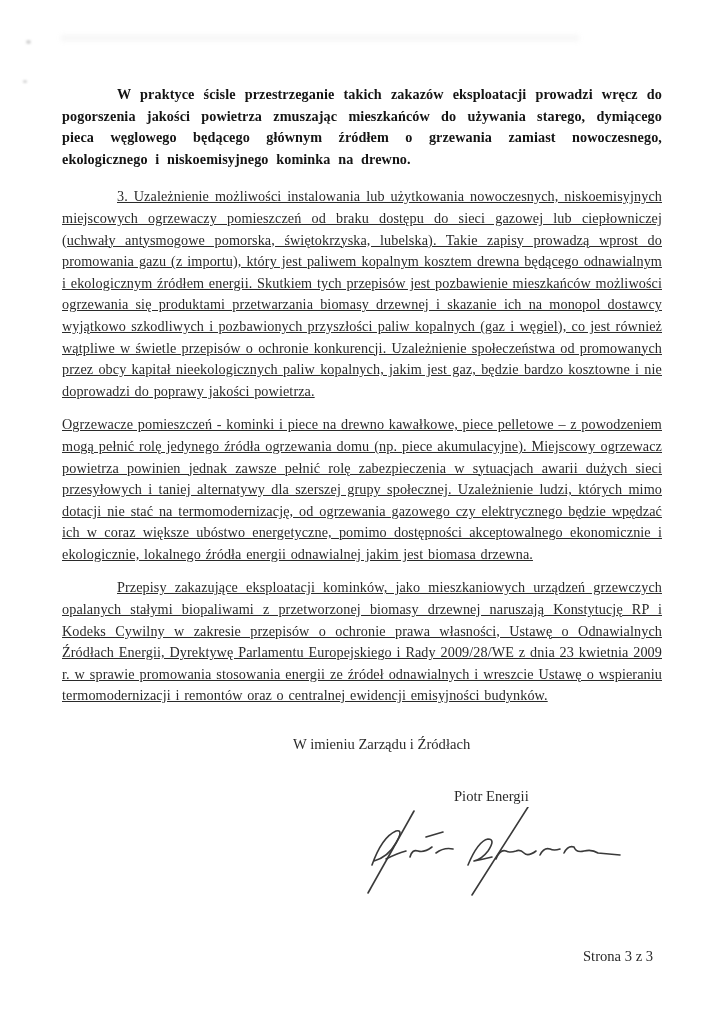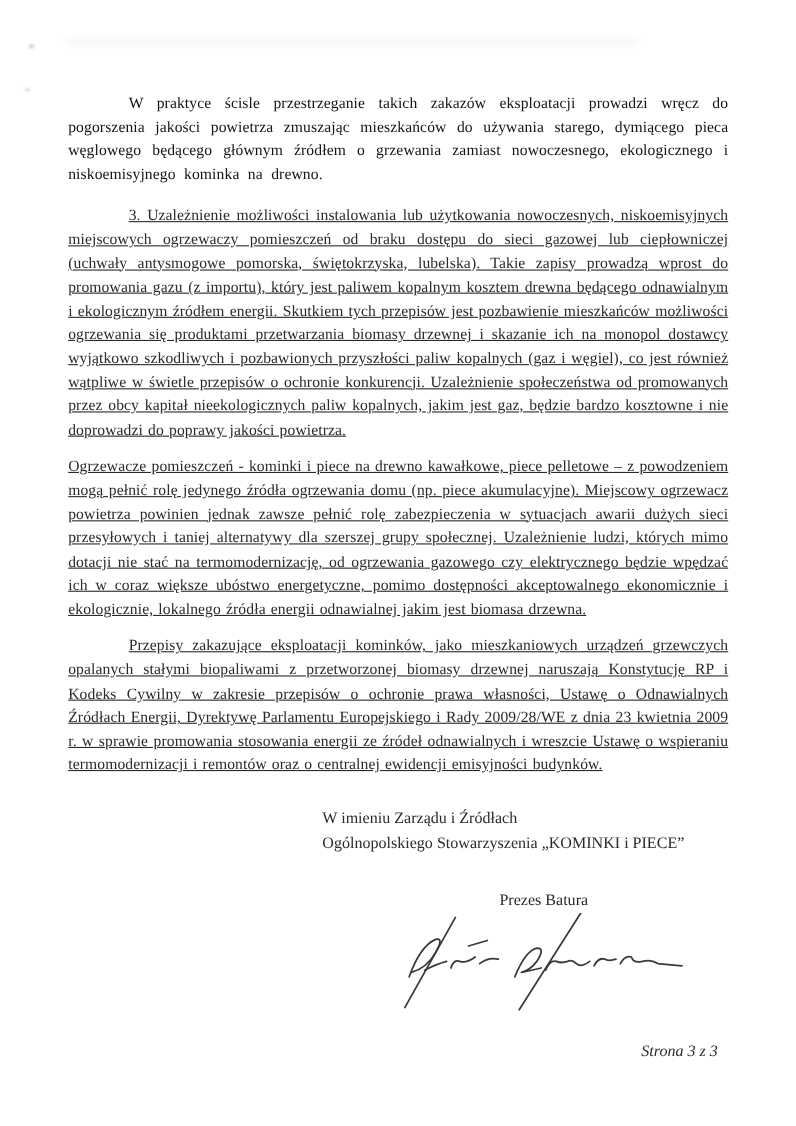--- a/index.html
+++ b/index.html
@@ -21,21 +21,21 @@
   .para{
     font-size:14.2px;
     line-height:21.6px;
     text-align:justify;
     margin:0 0 10px 0;
     letter-spacing:0.1px;
     word-spacing:1px;
   }
   .para.indent{text-indent:55px;}
   .para.bold{
-    font-weight:normal;
+    font-weight:bold;
     color:#141414;
     word-spacing:4px;
     margin-bottom:16px;
   }
   .para.gap-before{margin-top:12px;text-decoration:underline;}
   .closing{
     margin-top:26px;
     margin-left:231px;
     font-size:14.6px;
     line-height:23px;
@@ -54,21 +54,20 @@
     margin-top:4px;
     margin-left:405px;
     font-size:14.6px;
   }
   .footer{
     position:absolute;
     left:583px;
     top:948px;
     font-size:14.6px;
     color:#2a2a2a;
-    font-style:italic;
   }
   .artifact{
     position:absolute;
     background:rgba(125,125,125,0.35);
     border-radius:50%;
     filter:blur(1px);
   }
   .artifact.a1{left:26px;top:40px;width:5px;height:4px;}
   .artifact.a2{left:23px;top:80px;width:4px;height:3px;}
   .artifact.streak{
@@ -91,24 +90,23 @@
   <p class="para bold indent">W praktyce ścisle przestrzeganie takich zakazów eksploatacji prowadzi wręcz do pogorszenia jakości powietrza zmuszając mieszkańców do używania starego, dymiącego pieca węglowego będącego głównym źródłem o grzewania zamiast nowoczesnego, ekologicznego i niskoemisyjnego kominka na drewno.</p>
 
   <p class="para indent gap-before">3. Uzależnienie możliwości instalowania lub użytkowania nowoczesnych, niskoemisyjnych miejscowych ogrzewaczy pomieszczeń od braku dostępu do sieci gazowej lub ciepłowniczej (uchwały antysmogowe pomorska, świętokrzyska, lubelska). Takie zapisy prowadzą wprost do promowania gazu (z importu), który jest paliwem kopalnym kosztem drewna będącego odnawialnym i ekologicznym źródłem energii.  Skutkiem tych przepisów jest pozbawienie mieszkańców możliwości ogrzewania się  produktami przetwarzania biomasy drzewnej i skazanie ich na monopol dostawcy wyjątkowo szkodliwych i pozbawionych przyszłości paliw kopalnych (gaz i węgiel), co jest również wątpliwe w świetle przepisów o ochronie konkurencji. Uzależnienie społeczeństwa od promowanych przez obcy kapitał nieekologicznych paliw kopalnych, jakim jest gaz, będzie bardzo kosztowne i nie doprowadzi do poprawy jakości powietrza.</p>
 
   <p class="para gap-before">Ogrzewacze pomieszczeń - kominki i piece na drewno kawałkowe, piece pelletowe – z powodzeniem mogą pełnić rolę jedynego źródła ogrzewania domu (np. piece akumulacyjne). Miejscowy ogrzewacz powietrza powinien jednak zawsze pełnić rolę zabezpieczenia w sytuacjach awarii dużych sieci przesyłowych i taniej alternatywy dla szerszej grupy społecznej. Uzależnienie ludzi, których mimo dotacji nie stać na termomodernizację, od ogrzewania gazowego czy elektrycznego będzie wpędzać ich w coraz większe ubóstwo energetyczne, pomimo dostępności akceptowalnego ekonomicznie i ekologicznie, lokalnego źródła energii odnawialnej jakim jest biomasa drzewna.</p>
 
   <p class="para indent gap-before">Przepisy zakazujące eksploatacji kominków, jako mieszkaniowych urządzeń grzewczych opalanych stałymi biopaliwami z przetworzonej biomasy drzewnej  naruszają Konstytucję RP i Kodeks Cywilny w zakresie przepisów o ochronie prawa własności, Ustawę o Odnawialnych Źródłach Energii, Dyrektywę Parlamentu Europejskiego i Rady 2009/28/WE z dnia 23 kwietnia 2009 r. w sprawie promowania stosowania energii ze źródeł odnawialnych i wreszcie Ustawę o wspieraniu termomodernizacji i remontów oraz o centralnej ewidencji emisyjności budynków.</p>
 
   <div class="closing">
     <div>W imieniu Zarządu i Źródłach</div>
-    <div>Ogólnopolskiego Stowarzyszenia „KOMINKI i PIECE”</div>
   </div>
 
-  <div class="sig-name">Prezes Batura</div>
+  <div class="sig-name">Piotr Energii</div>
 
   <svg class="sig-script signature" viewBox="0 0 280 90" aria-hidden="true">
 
     <path d="M68 4 L22 86"></path>
 
     <path d="M26 58 Q36 30 50 24 Q58 22 50 36 Q42 50 28 54"></path>
     <path d="M40 52 Q52 46 60 44"></path>
     <path d="M64 50 Q66 42 72 44 Q78 46 86 40"></path>
     <path d="M80 30 L97 25"></path>
     <path d="M90 46 Q98 40 107 42"></path>

